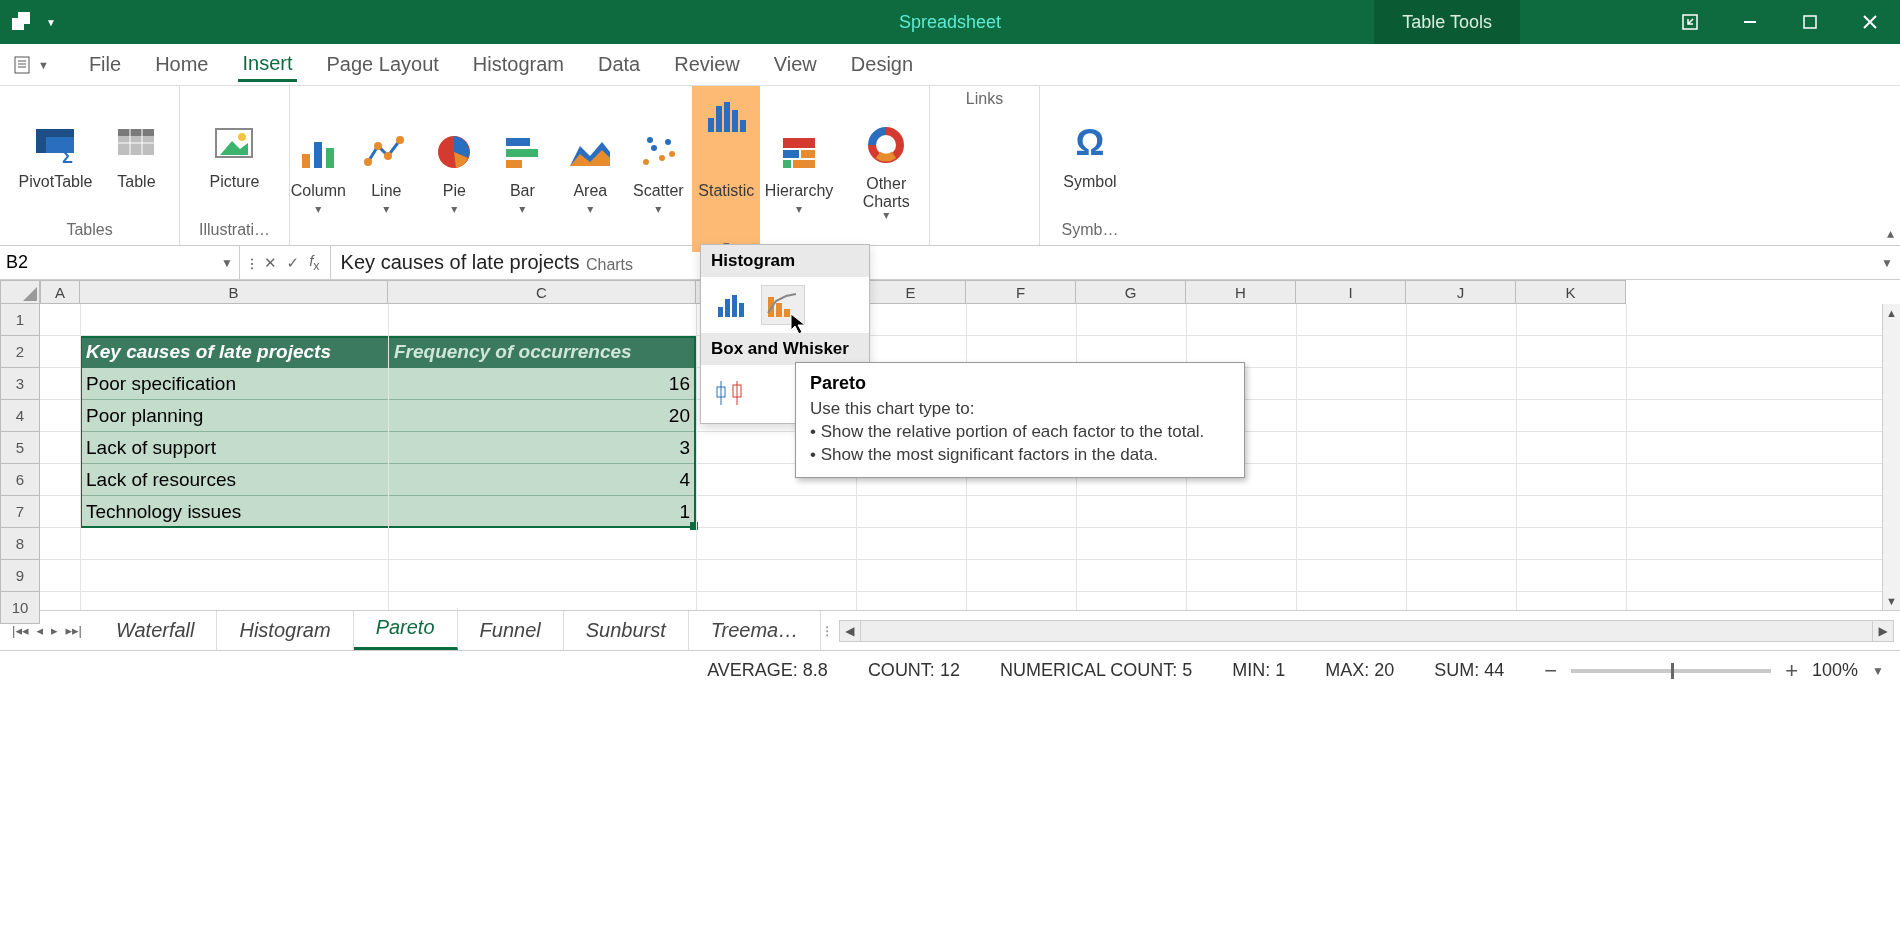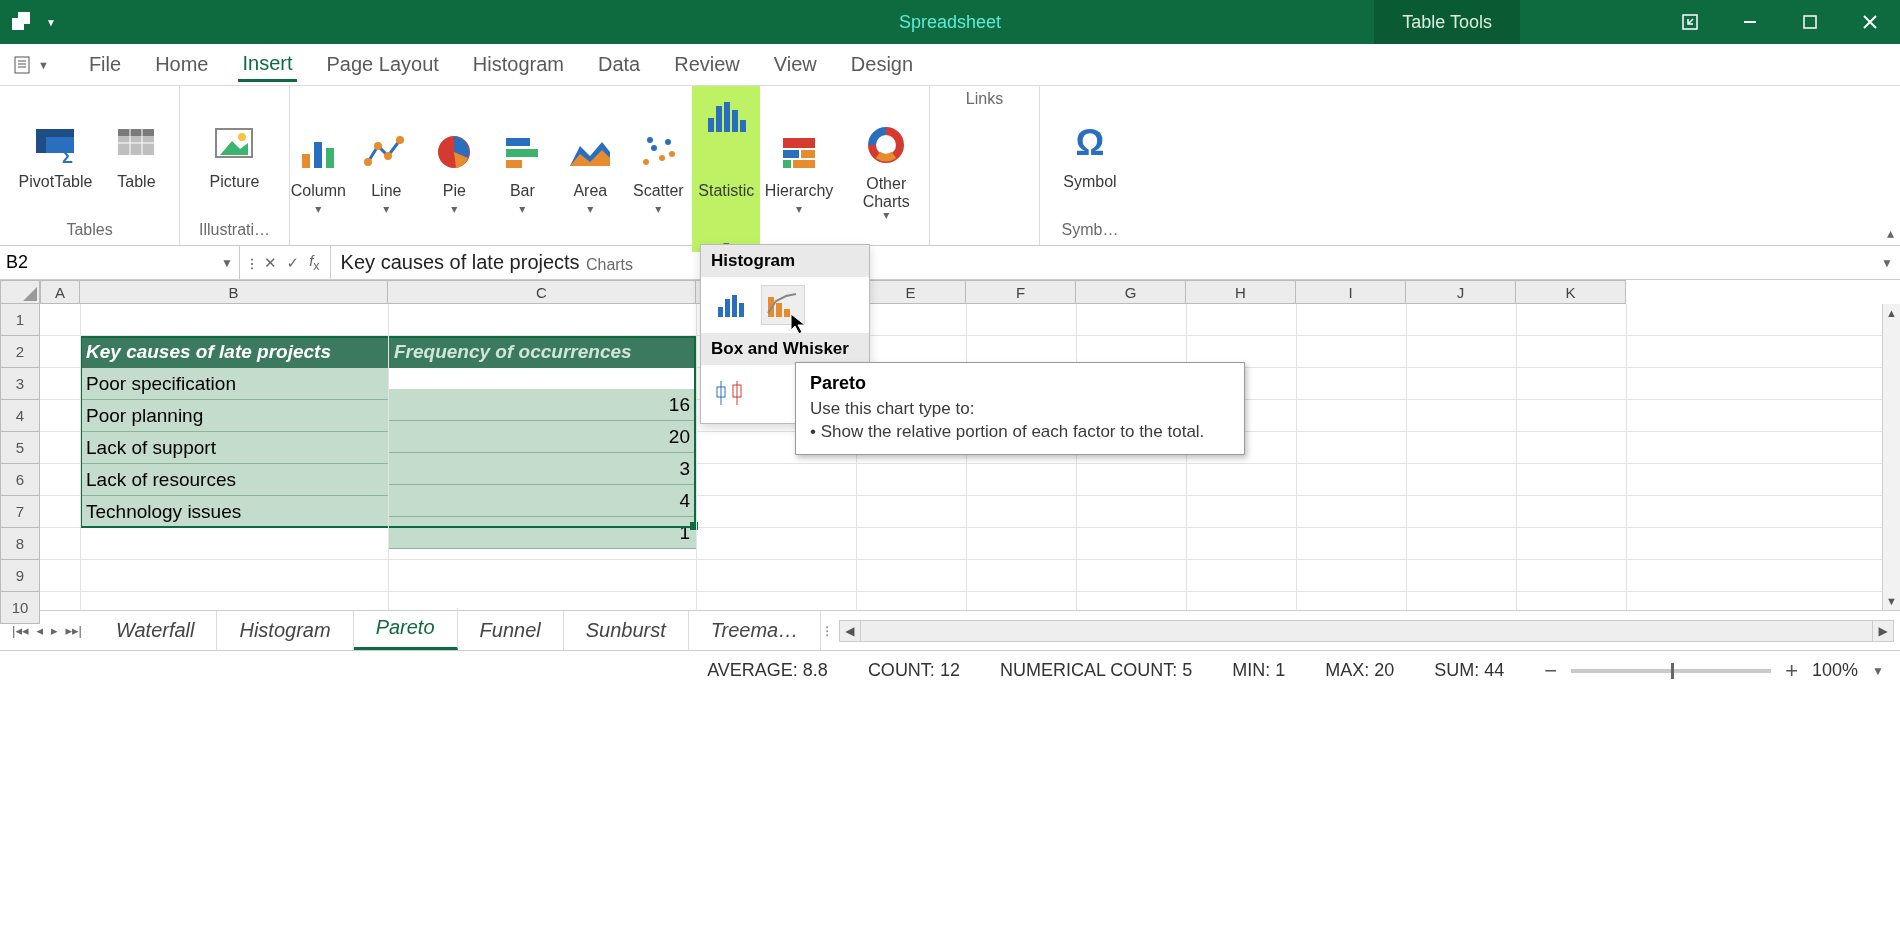--- a/index.html
+++ b/index.html
@@ -23,21 +23,21 @@
 .menu-file-ico { display:flex; align-items:center; gap:4px; margin-right:10px; }
 .menu-item { padding:4px 4px; cursor:pointer; }
 .menu-item.active { color:#0e6b3f; border-bottom:3px solid #0e6b3f; font-weight:400; }
 
 
 .ribbon { height:160px; border-bottom:1px solid #c9c9c9; display:flex; position:relative; background:#fff; }
 .rib-group { border-right:1px solid #ddd; display:flex; flex-direction:column; align-items:center; }
 .rib-group-items { display:flex; flex:1; align-items:center; }
 .rib-group-label { font-size:16px; color:#6a6a6a; padding:4px 0 6px; height:28px; }
 .rib-item { display:flex; flex-direction:column; align-items:center; justify-content:flex-start; padding:6px 10px 0; cursor:pointer; min-width:68px; }
-.rib-item.active { background:#bef264;gap:36px; }
+.rib-item.active { background:#fdba74;gap:36px; }
 .rib-item .iconbox { width:48px; height:48px; display:flex; align-items:center; justify-content:center; margin-bottom:6px; }
 .rib-item .label { font-size:16px; color:#3a3a3a; text-align:center; line-height:1.1; }
 .chev { font-size:12px; color:#666; margin-top:2px; }
 .collapse-caret { position:absolute; right:6px; bottom:4px; color:#666; }
 
 
 .stat-panel { position:absolute; left:700px; top:244px; width:170px; background:#fff; border:1px solid #bbb; box-shadow:0 4px 10px rgba(0,0,0,.15); z-index:50; padding-bottom:2px;}
 .stat-panel .sect-title { background:#e9e9e9; font-weight:700; font-size:17px; padding:6px 10px; }
 .stat-panel .sect-icons { display:flex; gap:6px; padding:8px 10px; }
 .stat-icon-btn { width:44px; height:40px; display:flex; align-items:center; justify-content:center; }
@@ -67,21 +67,21 @@
 .rowhdrs { position:absolute; top:24px; left:0; width:40px; }
 .rowhdr { height:32px; border:1px solid #bbb; border-top:none; background:#ececec; display:flex; align-items:center; justify-content:center; font-size:15px; color:#555;}
 .select-all-tri{position:absolute;top:0;left:0;width:40px;height:24px;border:1px solid #bbb;background:#ececec;}
 .select-all-tri::after{content:"";position:absolute;right:2px;bottom:2px;border:7px solid transparent;border-right-color:#999;border-bottom-color:#999;}
 .cells { position:absolute; top:24px; left:40px; right:18px; bottom:0; background:repeating-linear-gradient(to bottom, transparent 0 31px, #e3e3e3 31px 32px); }
 .vgrid { position:absolute; top:0; bottom:0; width:1px; background:#e3e3e3; }
 .cell { position:absolute; height:32px; display:flex; align-items:center; padding:0 6px; font-size:19px; }
 .hdr-cell { color:#fff; font-weight:700; font-style:italic; background:#3b7a5e; }
 .hdr-cell.c2 { color:#cfe6d8; }
 .data-cell { background:#c4dccb; border-bottom:1px solid #8ab59c; }
-.data-cell.num { justify-content:flex-end;margin-top:21px; }
+.data-cell.num { justify-content:flex-end; }
 .sel-border { position:absolute; border:2px solid #0e6b3f; pointer-events:none; }
 .scrollbar-v { position:absolute; right:0; top:24px; width:18px; bottom:0; background:#f2f2f2; border-left:1px solid #ccc;}
 .scrollbar-v .up, .scrollbar-v .down{height:18px;display:flex;align-items:center;justify-content:center;color:#555;font-size:11px;}
 .scrollbar-v .down{position:absolute;bottom:0;width:100%;}
 
 
 .sheettabs { height:40px; border-top:1px solid #ccc; display:flex; align-items:center; }
 .tab-nav { display:flex; gap:8px; padding:0 12px; color:#666; font-size:13px;}
 .tab-nav span{cursor:pointer;}
 .tabs { display:flex; align-items:flex-end; height:100%; }
@@ -491,18 +491,19 @@
         </svg>
     </div>
   </div>
 </div>
 
 <div class="tooltip-panel">
   <div class="tt-title">Pareto</div>
   <div class="tt-body">
     <div>Use this chart type to:</div>
     <div>• Show the relative portion of each factor to the total.</div>
+    <div>• Show the most significant factors in the data.</div>
   </div>
 </div>
 
 <svg class="cursor" width="20" height="24">
     <polygon points="2,2 2,18 6,14 10,22 13,20 9,13 16,13" fill="#000" stroke="#fff" stroke-width="1"></polygon>
   </svg>
 
 </body></html>

